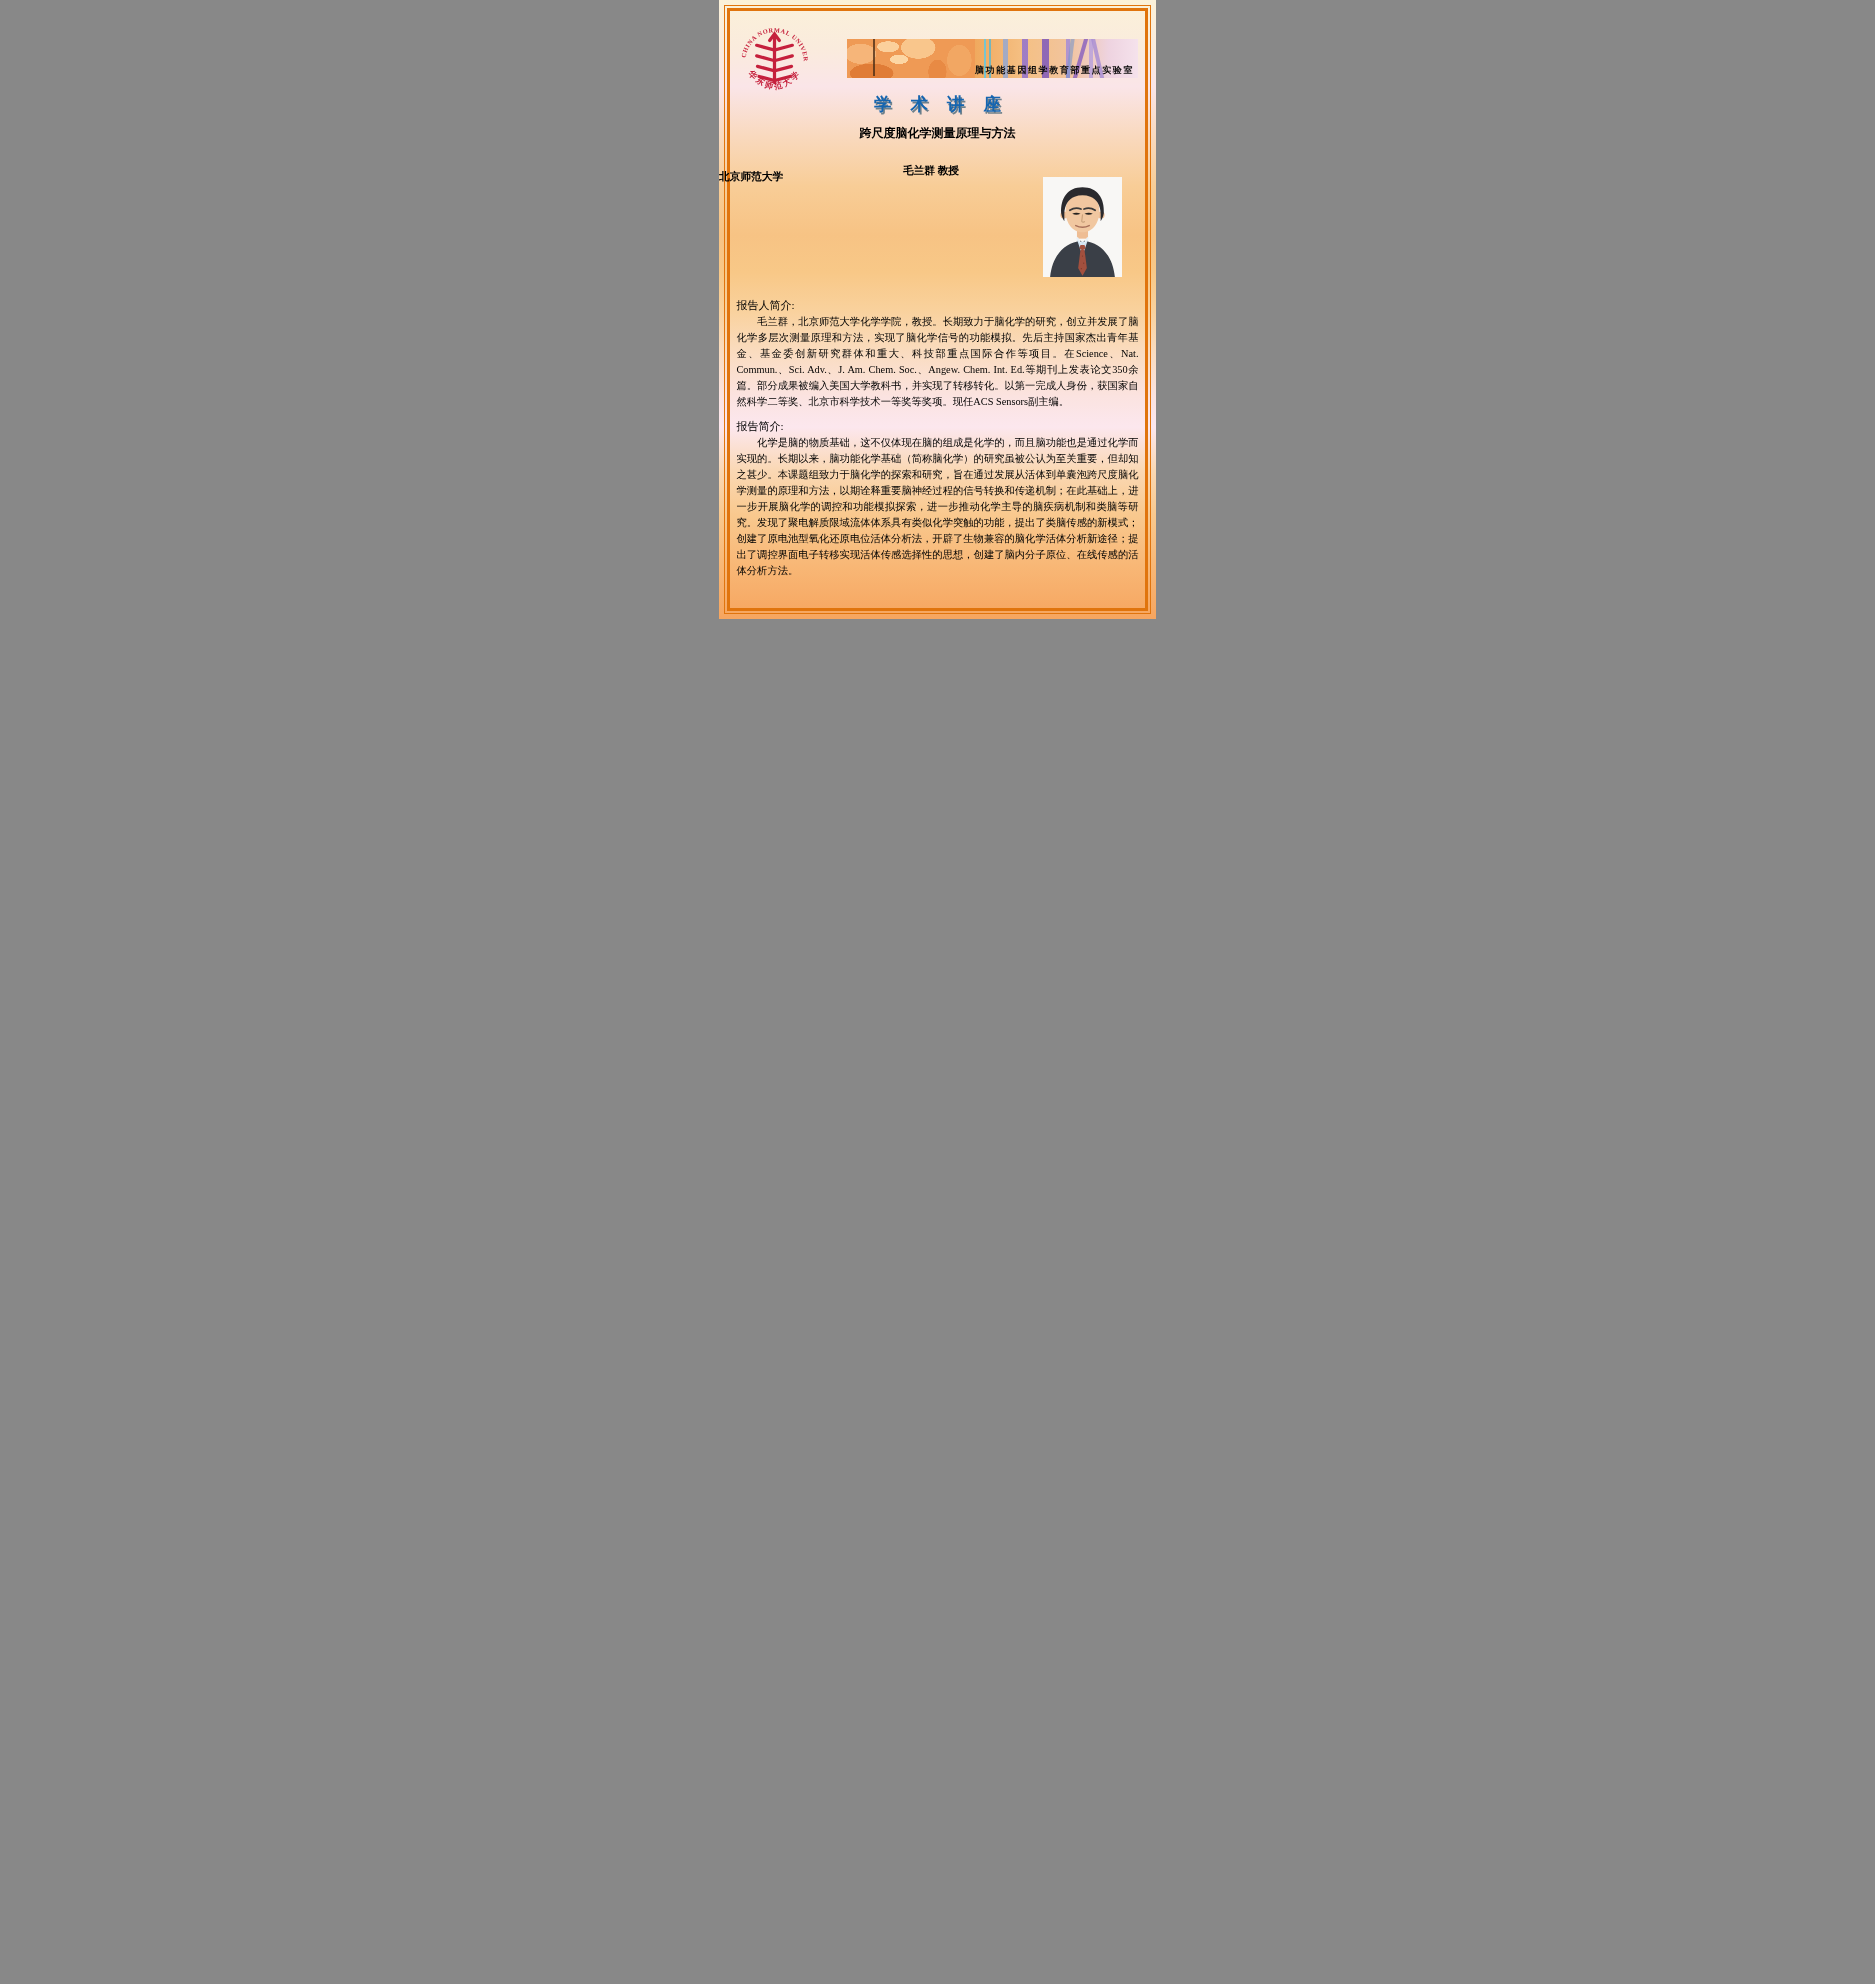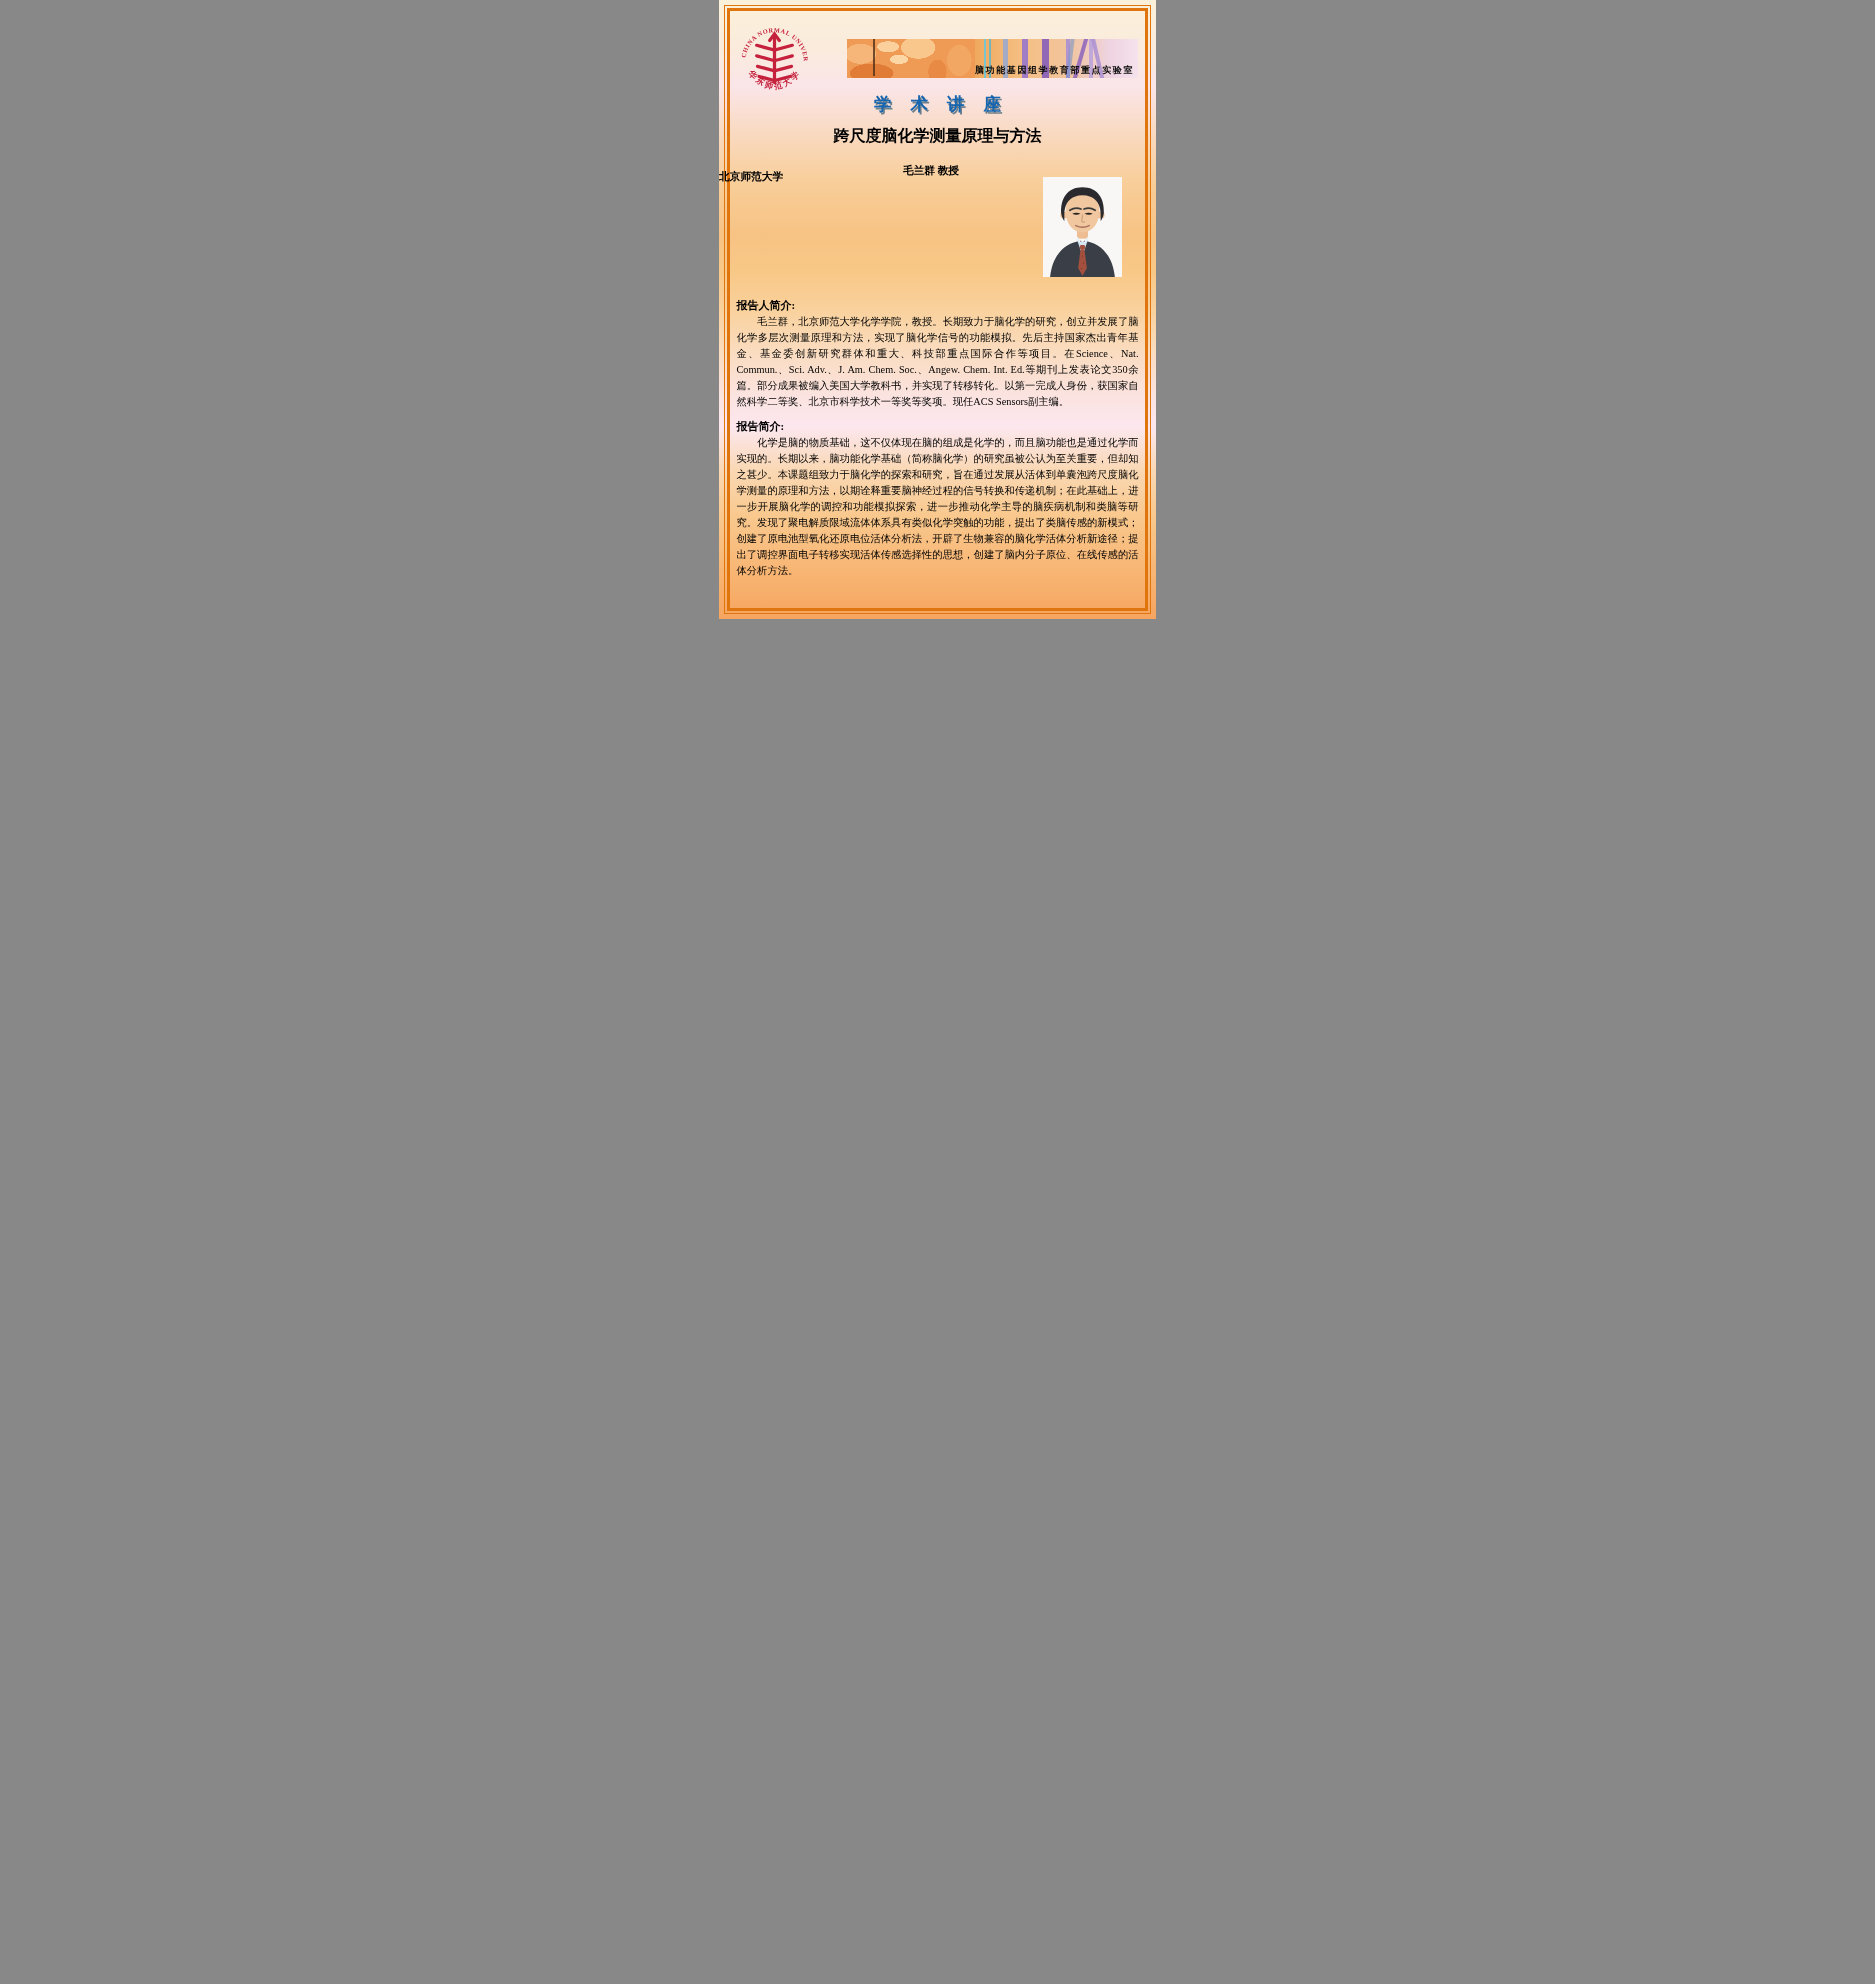--- a/index.html
+++ b/index.html
@@ -71,42 +71,42 @@
   }
 
   .series-title{
     position:absolute;left:0;right:0;top:95px;margin:0;
     text-align:center;font-size:17.5px;line-height:1.1;font-weight:bold;
     color:#1565B0;letter-spacing:19px;text-indent:19px;
     text-shadow:1.6px 2px 0.4px rgba(86,112,126,.85);
   }
   .talk-title{
     position:absolute;left:0;right:0;top:127px;margin:0;
-    text-align:center;font-size:16px;line-height:1.1;font-weight:bold;color:#000;
+    text-align:center;font-size:12px;line-height:1.1;font-weight:bold;color:#000;
   }
   .speaker-line{
     position:absolute;left:0;right:13px;top:153px;margin:11px;
     text-align:center;font-size:10.7px;font-weight:bold;color:#000;
   }
   .affiliation-line{
     position:absolute;left:0;right:0;top:170px;margin:0;
     text-align:left;font-size:10.7px;font-weight:bold;color:#000;
   }
 
   .photo{position:absolute;left:324px;top:177px;width:79px;height:100px;background:#f7f6f4;}
 
   .details{position:absolute;left:21px;top:223px;}
   .detail-line{font-size:9.7px;line-height:14.3px;font-weight:bold;color:#000;white-space:nowrap;}
   .detail-line .value{margin-left:0.8px;}
   .detail-line.wide-gap .value{margin-left:10.3px;}
 
   .section{position:absolute;left:17.5px;right:17.5px;}
   .section-bio{top:299px;}
   .section-abs{top:420px;}
-  .section h3{margin:0;font-size:11px;line-height:12px;font-weight:bold;color:#000;}
+  .section h3{margin:0;font-size:11px;line-height:12px;font-weight:normal;color:#000;}
   .section p{
     margin:3.2px 0 0 0;font-size:10.3px;line-height:16px;font-weight:normal;color:#000;
     text-align:justify;text-indent:2em;
   }
 </style>
 </head>
 <body>
 
 <div class="poster">
 

